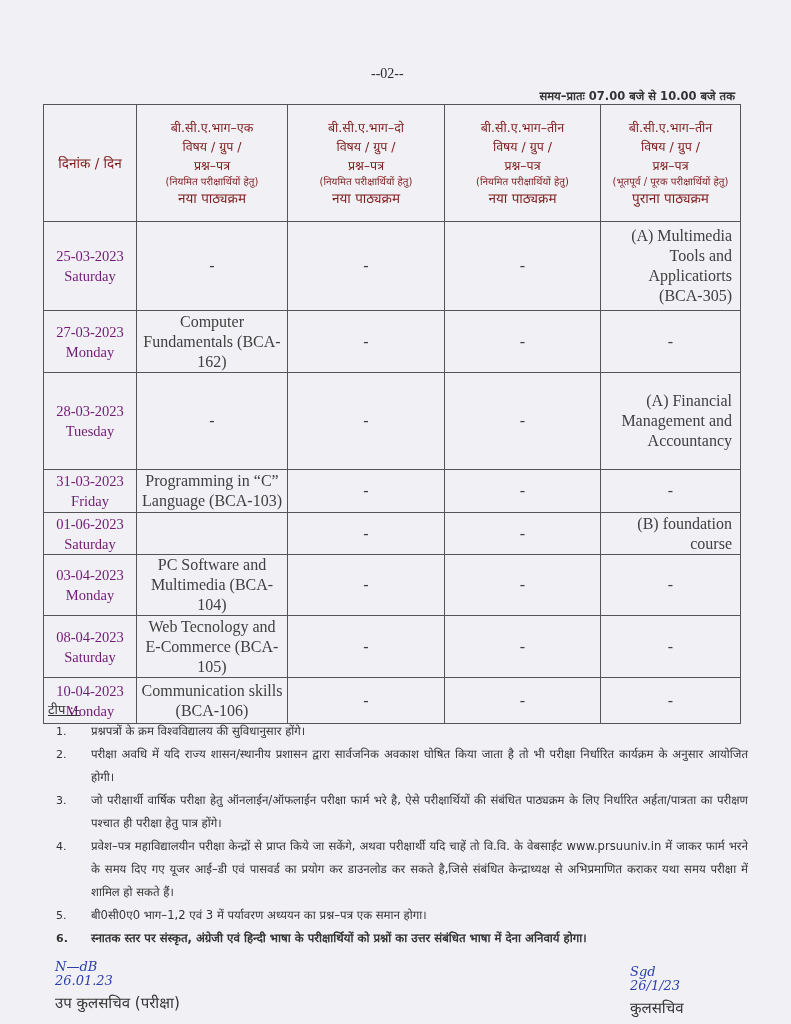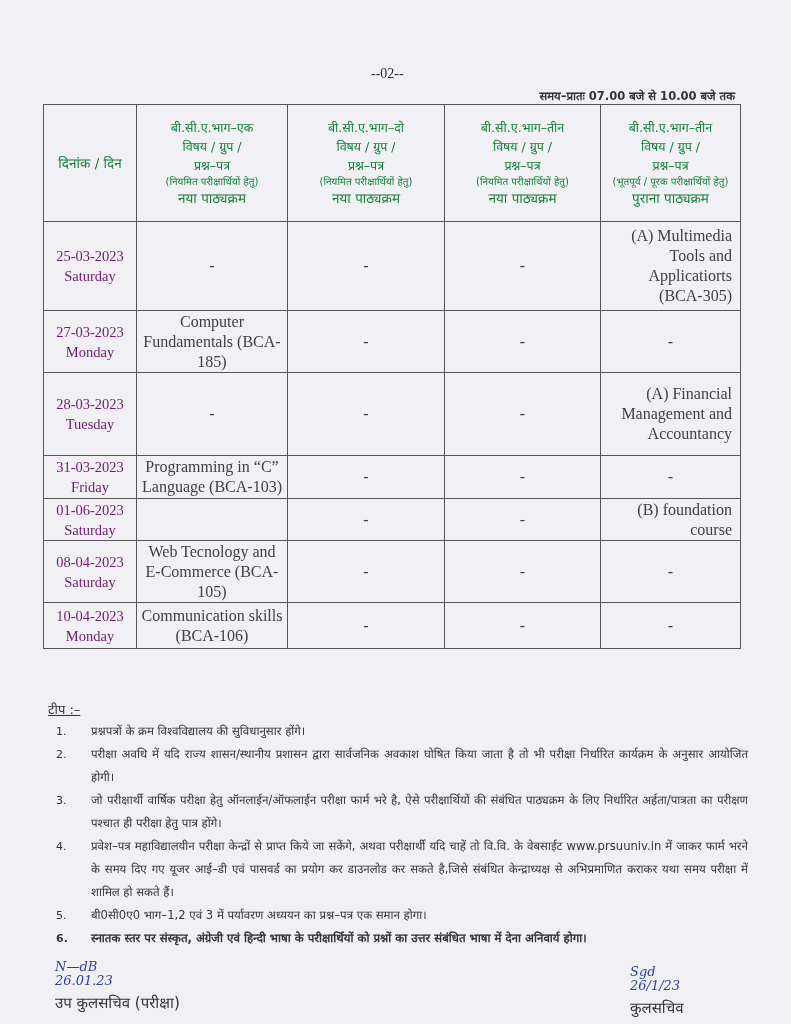--- a/index.html
+++ b/index.html
@@ -27,21 +27,21 @@
   }
   table.schedule td, table.schedule th {
     border:1.3px solid #555;
     text-align:center; vertical-align:middle;
     font-weight:normal;
   }
   col.c0 { width:93px; } col.c1 { width:151px; } col.c2 { width:157px; }
   col.c3 { width:156px; } col.c4 { width:140px; }
   th.hd {
     font-family:"DejaVu Sans", sans-serif;
-    font-size:12.5px; line-height:19px; height:117px; color:#15803d;
+    font-size:12.5px; line-height:19px; height:117px; color:#7f1d1d;
     padding:2px 3px;
   }
   th.hd .small { font-size:10px; line-height:14px; display:block; }
   th.hd .ln { display:block; }
   th.hd .big { font-size:13.5px; }
   td.date {
     font-family:"Liberation Serif", serif; font-weight:bold; font-size:14.5px;
     line-height:20px; color:#701a75;
   }
   td.subj {
@@ -135,26 +135,26 @@
         <td class="subj">-</td>
         <td class="subj">-</td>
         <td class="subj">-</td>
         <td class="subj right">(A) Multimedia Tools and Applicatiorts (BCA-305)</td>
       </tr>
       <tr style="height: 62px;">
         <td class="date">
           <div>27-03-2023</div>
           <div>Monday</div>
         </td>
-        <td class="subj">Computer Fundamentals (BCA-185)</td>
-        <td class="subj">-</td>
-        <td class="subj">-</td>
-        <td class="subj">-</td>
-      </tr>
-      <tr style="height: 83px;">
+        <td class="subj">Computer Fundamentals (BCA-162)</td>
+        <td class="subj">-</td>
+        <td class="subj">-</td>
+        <td class="subj">-</td>
+      </tr>
+      <tr style="height: 97px;">
         <td class="date">
           <div>28-03-2023</div>
           <div>Tuesday</div>
         </td>
         <td class="subj">-</td>
         <td class="subj">-</td>
         <td class="subj">-</td>
         <td class="subj right">(A) Financial Management and Accountancy</td>
       </tr>
       <tr style="height: 43px;">
@@ -169,20 +169,30 @@
       </tr>
       <tr style="height: 42px;">
         <td class="date">
           <div>01-06-2023</div>
           <div>Saturday</div>
         </td>
         <td class="subj"></td>
         <td class="subj">-</td>
         <td class="subj">-</td>
         <td class="subj right">(B) foundation course</td>
+      </tr>
+      <tr style="height: 60px;">
+        <td class="date">
+          <div>03-04-2023</div>
+          <div>Monday</div>
+        </td>
+        <td class="subj">PC Software and Multimedia (BCA-104)</td>
+        <td class="subj">-</td>
+        <td class="subj">-</td>
+        <td class="subj">-</td>
       </tr>
       <tr style="height: 62px;">
         <td class="date">
           <div>08-04-2023</div>
           <div>Saturday</div>
         </td>
         <td class="subj">Web Tecnology and E-Commerce (BCA-105)</td>
         <td class="subj">-</td>
         <td class="subj">-</td>
         <td class="subj">-</td>

